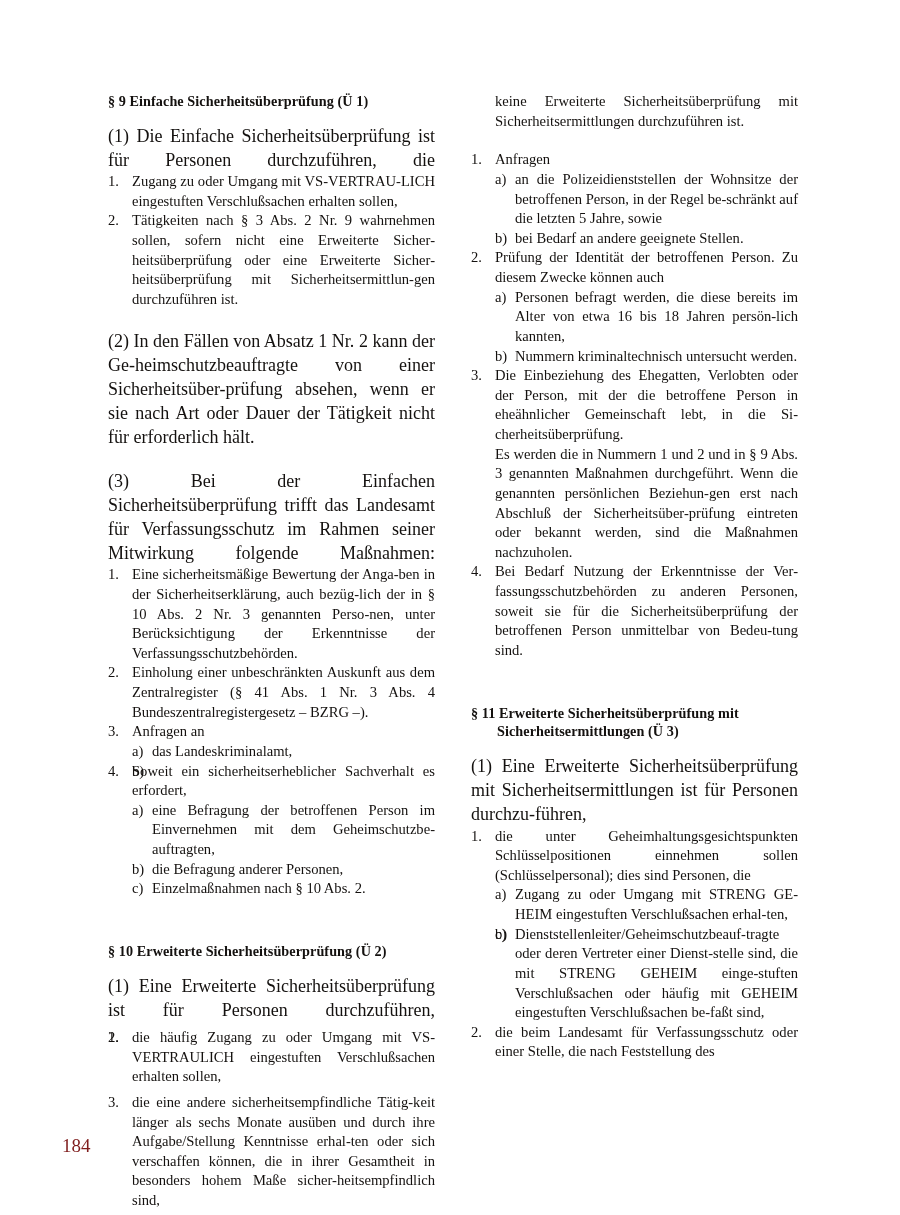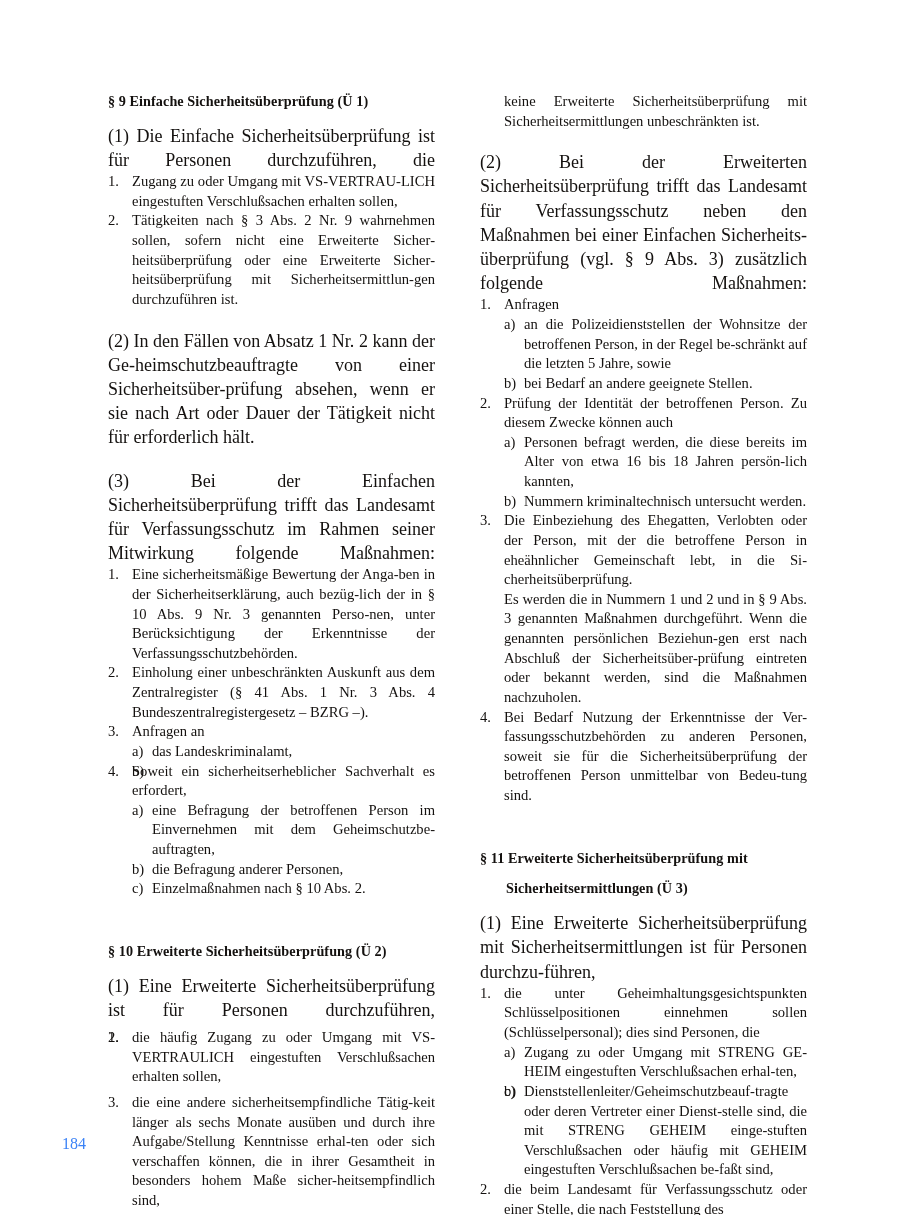--- a/index.html
+++ b/index.html
@@ -22,40 +22,39 @@
     background: #ffffff;
   }
 
   .columns {
     position: absolute;
     left: 108px;
     top: 92px;
     width: 700px;
     height: 1090px;
     display: flex;
-    gap: 45px;
+    gap: 36px;
   }
 
   .col {
     width: 327px;
     flex: 0 0 327px;
   }
 
   
   .sec-head {
     font-size: 14.2px;
     font-weight: bold;
     line-height: 1.32;
     margin: 0 0 13px 0;
     letter-spacing: .005em;
   }
   .sec-head .cont {
     display: block;
     padding-left: 26px;
-    margin-top: 12px;
   }
 
   .para {
     font-size: 18px;
     line-height: 1.345;
     margin: 0 0 0 0;
     text-align: justify;
     text-justify: inter-word;
     hyphens: manual;
   }
@@ -115,23 +114,23 @@
     text-justify: inter-word;
     text-align-last: left;
   }
 
   .justify-full { text-align-last: justify; }
 
   .page-number {
     position: absolute;
     left: 62px;
     top: 1136px;
-    font-size: 16px;
+    font-size: 19px;
     line-height: 1;
-    color: #3b82f6;
+    color: #7f1d1d;
   }
 </style>
 </head>
 <body>
 
 <div class="page">
 
   <div class="columns">
 
     <div class="col">
@@ -155,21 +154,21 @@
 
       <p class="para">(2) In den Fällen von Absatz 1 Nr. 2 kann der Ge-heimschutzbeauftragte von einer Sicherheitsüber-prüfung absehen, wenn er sie nach Art oder Dauer der Tätigkeit nicht für erforderlich hält.</p>
 
       <div class="gap-l"></div>
 
       <p class="para justify-full">(3) Bei der Einfachen Sicherheitsüberprüfung trifft das Landesamt für Verfassungsschutz im Rahmen seiner Mitwirkung folgende Maßnahmen:</p>
 
       <ul class="numlist">
         <li>
           <span class="mk">1.</span>
-          <span>Eine sicherheitsmäßige Bewertung der Anga-ben in der Sicherheitserklärung, auch bezüg-lich der in § 10 Abs. 9 Nr. 3 genannten Perso-nen, unter Berücksichtigung der Erkenntnisse der Verfassungsschutzbehörden.</span>
+          <span>Eine sicherheitsmäßige Bewertung der Anga-ben in der Sicherheitserklärung, auch bezüg-lich der in § 10 Abs. 2 Nr. 3 genannten Perso-nen, unter Berücksichtigung der Erkenntnisse der Verfassungsschutzbehörden.</span>
         </li>
         <li>
           <span class="mk">2.</span>
           <span>Einholung einer unbeschränkten Auskunft aus dem Zentralregister (§ 41 Abs. 1 Nr. 3 Abs. 4 Bundeszentralregistergesetz – BZRG –).</span>
         </li>
         <li>
           <span class="mk">3.</span>
           <span>Anfragen an</span>
           <ul class="alphalist">
             <li>
@@ -219,25 +218,24 @@
           <span class="mk">3.</span>
           <span>die eine andere sicherheitsempfindliche Tätig-keit länger als sechs Monate ausüben und durch ihre Aufgabe/Stellung Kenntnisse erhal-ten oder sich verschaffen können, die in ihrer Gesamtheit in besonders hohem Maße sicher-heitsempfindlich sind,</span>
         </li>
 
       </ul>
 
     </div>
 
     <div class="col">
 
-      <div class="cont-para" style="padding-left:24px;">keine Erweiterte Sicherheitsüberprüfung mit Sicherheitsermittlungen unbeschränkten ist.</div>
+      <div class="cont-para" style="padding-left:24px;">keine Erweiterte Sicherheitsüberprüfung mit Sicherheitsermittlungen durchzuführen ist.</div>
 
       <div class="gap-l"></div>
 
-      <p class="para justify-full">(2) Bei der Erweiterten Sicherheitsüberprüfung trifft das Landesamt für Verfassungsschutz neben den Maßnahmen bei einer Einfachen Sicherheits-überprüfung (vgl. § 9 Abs. 3) zusätzlich folgende Maßnahmen:</p>
 
       <ul class="numlist">
         <li>
           <span class="mk">1.</span>
           <span>Anfragen</span>
           <ul class="alphalist">
             <li>
               <span class="mk">a)</span>
               <span>an die Polizeidienststellen der Wohnsitze der betroffenen Person, in der Regel be-schränkt auf die letzten 5 Jahre, sowie</span>
             </li>

